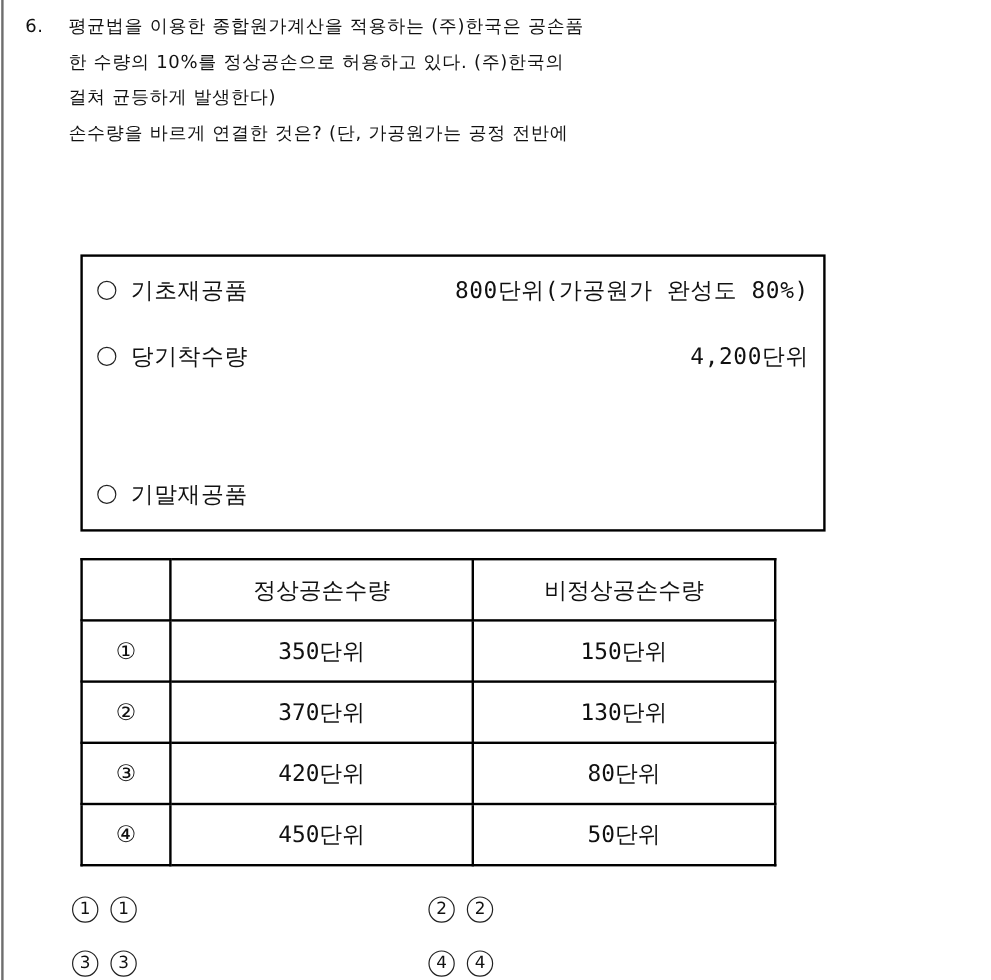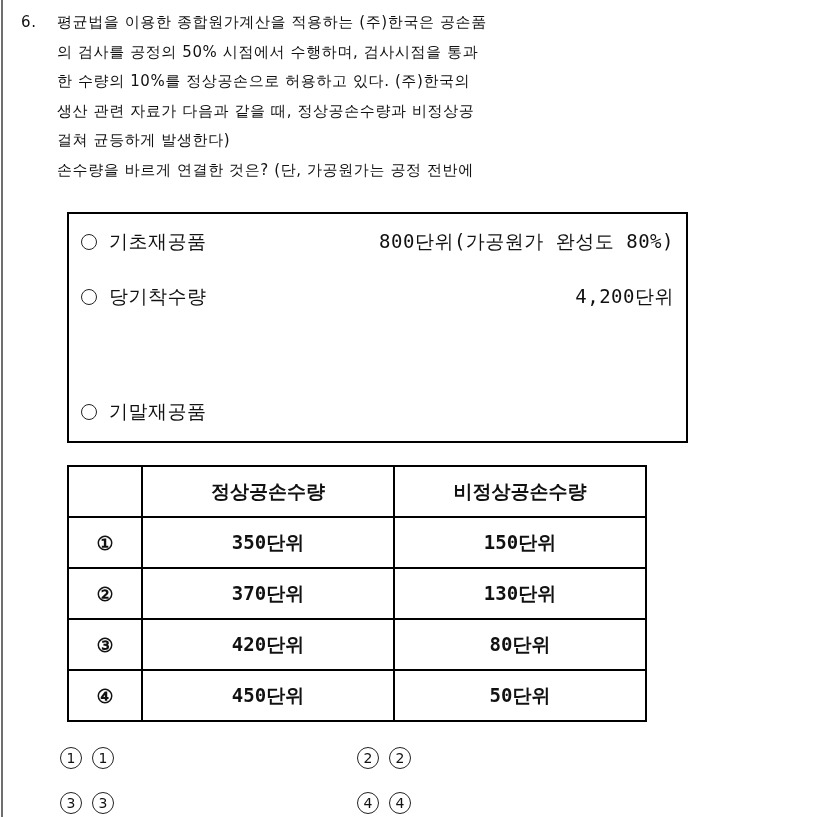--- a/index.html
+++ b/index.html
@@ -12,38 +12,36 @@
   .indent { display: inline-block; width: 36px; }
   .info-box { position: absolute; left: 67px; top: 212px; width: 617px; height: 227px;
               border: 2px solid #000; box-sizing: content-box; }
   .info-row { position: absolute; left: 12px; right: 12px; height: 40px; display: flex; align-items: center;
               font-size: 19px; letter-spacing: 0.5px; font-family: "DejaVu Sans Mono", "Liberation Mono", monospace; }
   .info-row .bullet { width: 14px; height: 14px; border: 1.5px solid #222; border-radius: 50%; margin-right: 12px; flex: none; }
   .info-row .label { flex: none; }
   .info-row .value { margin-left: auto; white-space: nowrap; }
   table.answers { position: absolute; left: 67px; top: 465px; border-collapse: collapse; font-size: 19px;
                   font-family: "DejaVu Sans Mono", "Liberation Mono", monospace; }
-  table.answers td, table.answers th { border: 2.5px solid #000; text-align: center; font-weight: bold; padding: 0; height: 49px; }
+  table.answers td, table.answers th { border: 2.5px solid #000; text-align: center; font-weight: normal; padding: 0; height: 49px; }
   table.answers .c0 { width: 72px; }
   table.answers .c1 { width: 250px; }
   table.answers .c2 { width: 250px; }
   .choice { position: absolute; font-size: 19px; display: flex; gap: 10px; }
   .circ { display: inline-flex; width: 20px; height: 20px; border: 1.2px solid #222; border-radius: 50%;
           align-items: center; justify-content: center; font-size: 14px; line-height: 1; }
 </style>
 </head>
 <body>
 
 <div class="left-rule"></div>
 
 <div class="question">
   <span class="q-line"><span class="q-num">6.</span><span>평균법을 이용한 종합원가계산을 적용하는 (주)한국은 공손품</span></span>
-  <span class="q-line"><span class="indent"></span><span>의 검사를 공정의 50% 시점에서 수행하며, 검사시점을 통과</span></span>
   <span class="q-line"><span class="indent"></span><span>한 수량의 10%를 정상공손으로 허용하고 있다. (주)한국의</span></span>
-  <span class="q-line"><span class="indent"></span><span>생산 관련 자료가 다음과 같을 때, 정상공손수량과 비정상공</span></span>
   <span class="q-line"><span class="indent"></span><span>걸쳐 균등하게 발생한다)</span></span>
   <span class="q-line"><span class="indent"></span><span>손수량을 바르게 연결한 것은? (단, 가공원가는 공정 전반에</span></span>
 </div>
 
 <div class="info-box">
   <div class="info-row" style="top:8px">
     <span class="bullet"></span>
     <span class="label">기초재공품</span>
     <span class="value">800단위(가공원가 완성도 80%)</span>
   </div>

